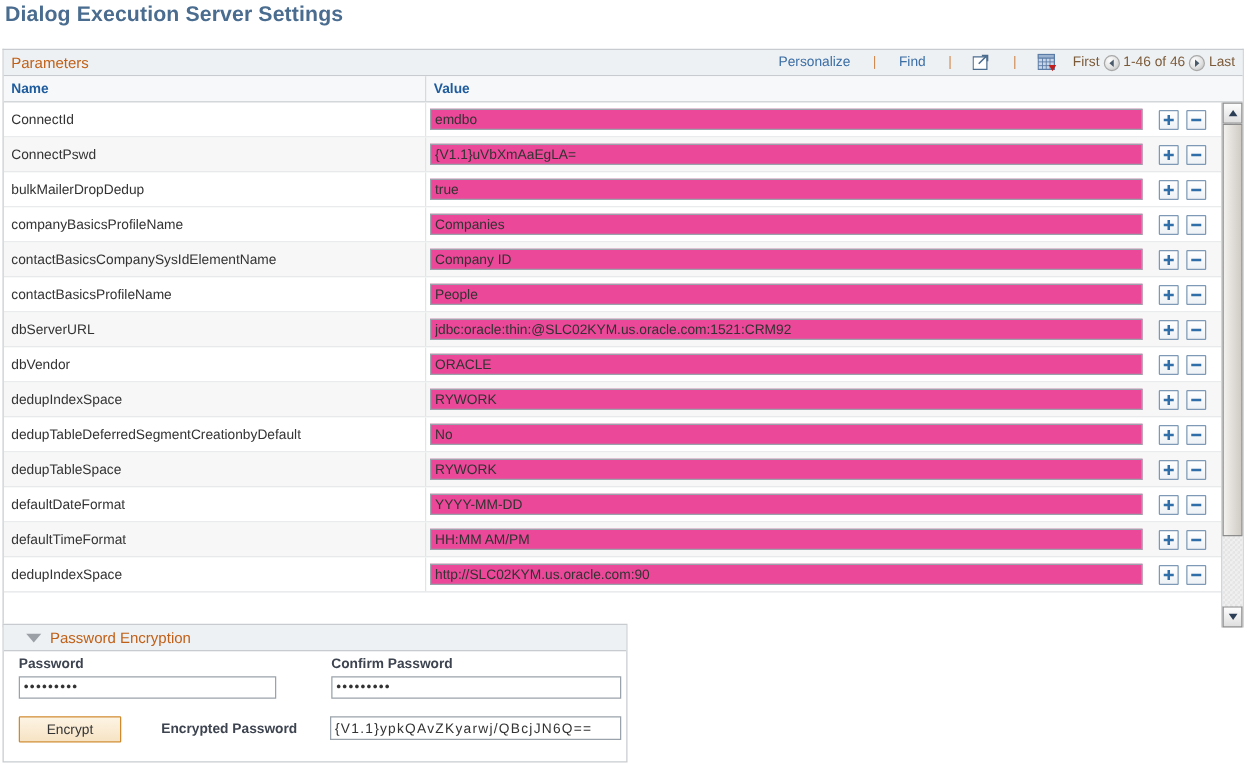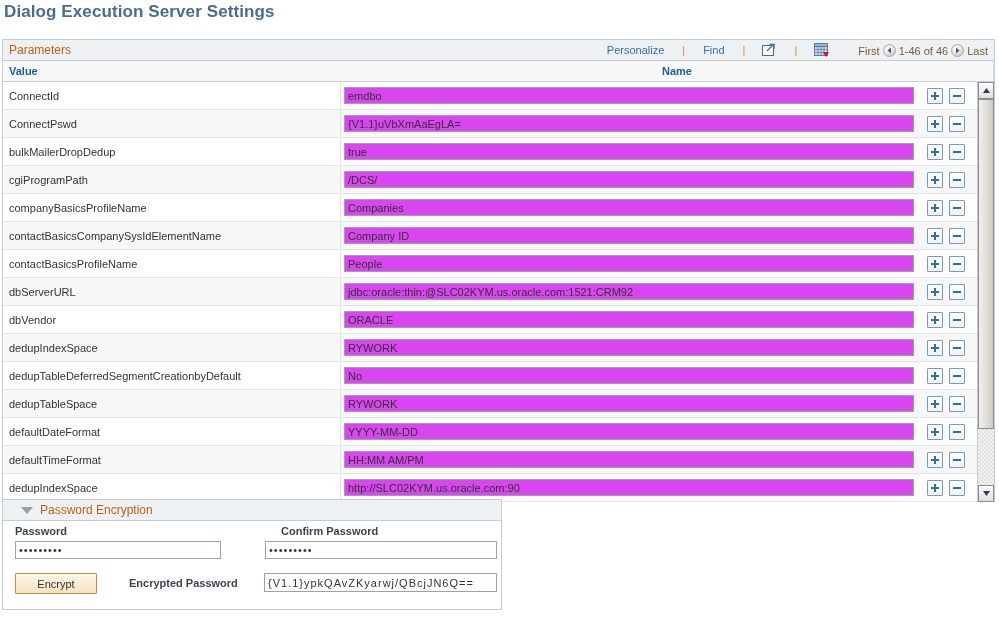--- a/index.html
+++ b/index.html
@@ -77,23 +77,23 @@
     display: inline-block;
     vertical-align: middle;
     cursor: pointer;
     line-height: 0;
     padding: 0 2px;
   }
 
   
   #grid-nav {
     display: flex;
-    align-items: flex-end;
+    align-items: center;
     gap: 3px;
-    margin-left: 26px;
+    margin-left: 10px;
     padding-right: 2px;
     white-space: nowrap;
   }
   .nav-label {
     color: #7b5a3a;
     font-size: 11px;
     cursor: pointer;
   }
   .nav-count {
     color: #7b5a3a;
@@ -171,21 +171,21 @@
     box-sizing: border-box;
     height: 100%;
     display: flex;
     align-items: center;
   }
   .val-input {
     width: 570px;
     height: 17px;
     box-sizing: border-box;
     border: 1px solid #9aa3ab;
-    background: #d946ef;
+    background: #ec4899;
     font-family: "Liberation Sans", sans-serif;
     font-size: 11px;
     color: #333;
     padding: 0 3px;
     outline: none;
   }
   .cell-actions {
     width: 54px;
     display: flex;
     align-items: center;
@@ -302,21 +302,21 @@
     background: #fff;
     font-family: "Liberation Sans", sans-serif;
     font-size: 11px;
     color: #333;
     padding: 0 3px;
     outline: none;
     letter-spacing: 1px;
   }
   #pw-label-password { left: 12px; top: 4px; }
   #pw-field-password { left: 12px; top: 20px; width: 206px; }
-  #pw-label-confirm  { left: 278px; top: 4px; }
+  #pw-label-confirm  { left: 262px; top: 4px; }
   #pw-field-confirm  { left: 262px; top: 20px; width: 232px; }
 
   #encrypt-button {
     position: absolute;
     left: 12px; top: 52px;
     width: 82px; height: 21px;
     background: linear-gradient(#fdf4e4, #f7e3c4);
     border: 1px solid #d08a2e;
     color: #333;
     font-family: "Liberation Sans", sans-serif;
@@ -384,22 +384,22 @@
       <span class="nav-arrow">
         <svg width="7" height="7" viewBox="0 0 7 7">
             <path d="M2 0.5 L5.5 3.5 L2 6.5 Z" fill="#4a5a6a"></path>
           </svg>
       </span>
       <span class="nav-label">Last</span>
     </div>
   </div>
 
   <div id="grid-head">
+    <div class="col-head name">Name</div>
     <div class="col-head value">Value</div>
-    <div class="col-head name">Name</div>
   </div>
 
   <div id="grid-body-wrap">
     <div id="grid-rows">
         <div class="grid-row">
           <div class="cell-name">ConnectId</div>
           <div class="cell-value">
             <input type="text" class="val-input" readonly="" value="emdbo" style="">
           </div>
           <div class="cell-actions">
@@ -430,38 +430,20 @@
               <svg width="10" height="10" viewBox="0 0 10 10">
                 <path d="M1 5 H9" stroke="#2f6ea8" stroke-width="2" fill="none"></path>
               </svg>
             </span>
           </div>
         </div>
         <div class="grid-row">
           <div class="cell-name">bulkMailerDropDedup</div>
           <div class="cell-value">
             <input type="text" class="val-input" readonly="" value="true" style="">
-          </div>
-          <div class="cell-actions">
-            <span class="rowbtn">
-              <svg width="10" height="10" viewBox="0 0 10 10">
-                <path d="M5 1 V9 M1 5 H9" stroke="#2f6ea8" stroke-width="2" fill="none"></path>
-              </svg>
-            </span>
-            <span class="rowbtn">
-              <svg width="10" height="10" viewBox="0 0 10 10">
-                <path d="M1 5 H9" stroke="#2f6ea8" stroke-width="2" fill="none"></path>
-              </svg>
-            </span>
-          </div>
-        </div>
-        <div class="grid-row alt">
-          <div class="cell-name">cgiProgramPath</div>
-          <div class="cell-value">
-            <input type="text" class="val-input" readonly="" value="/DCS/" style="">
           </div>
           <div class="cell-actions">
             <span class="rowbtn">
               <svg width="10" height="10" viewBox="0 0 10 10">
                 <path d="M5 1 V9 M1 5 H9" stroke="#2f6ea8" stroke-width="2" fill="none"></path>
               </svg>
             </span>
             <span class="rowbtn">
               <svg width="10" height="10" viewBox="0 0 10 10">
                 <path d="M1 5 H9" stroke="#2f6ea8" stroke-width="2" fill="none"></path>

